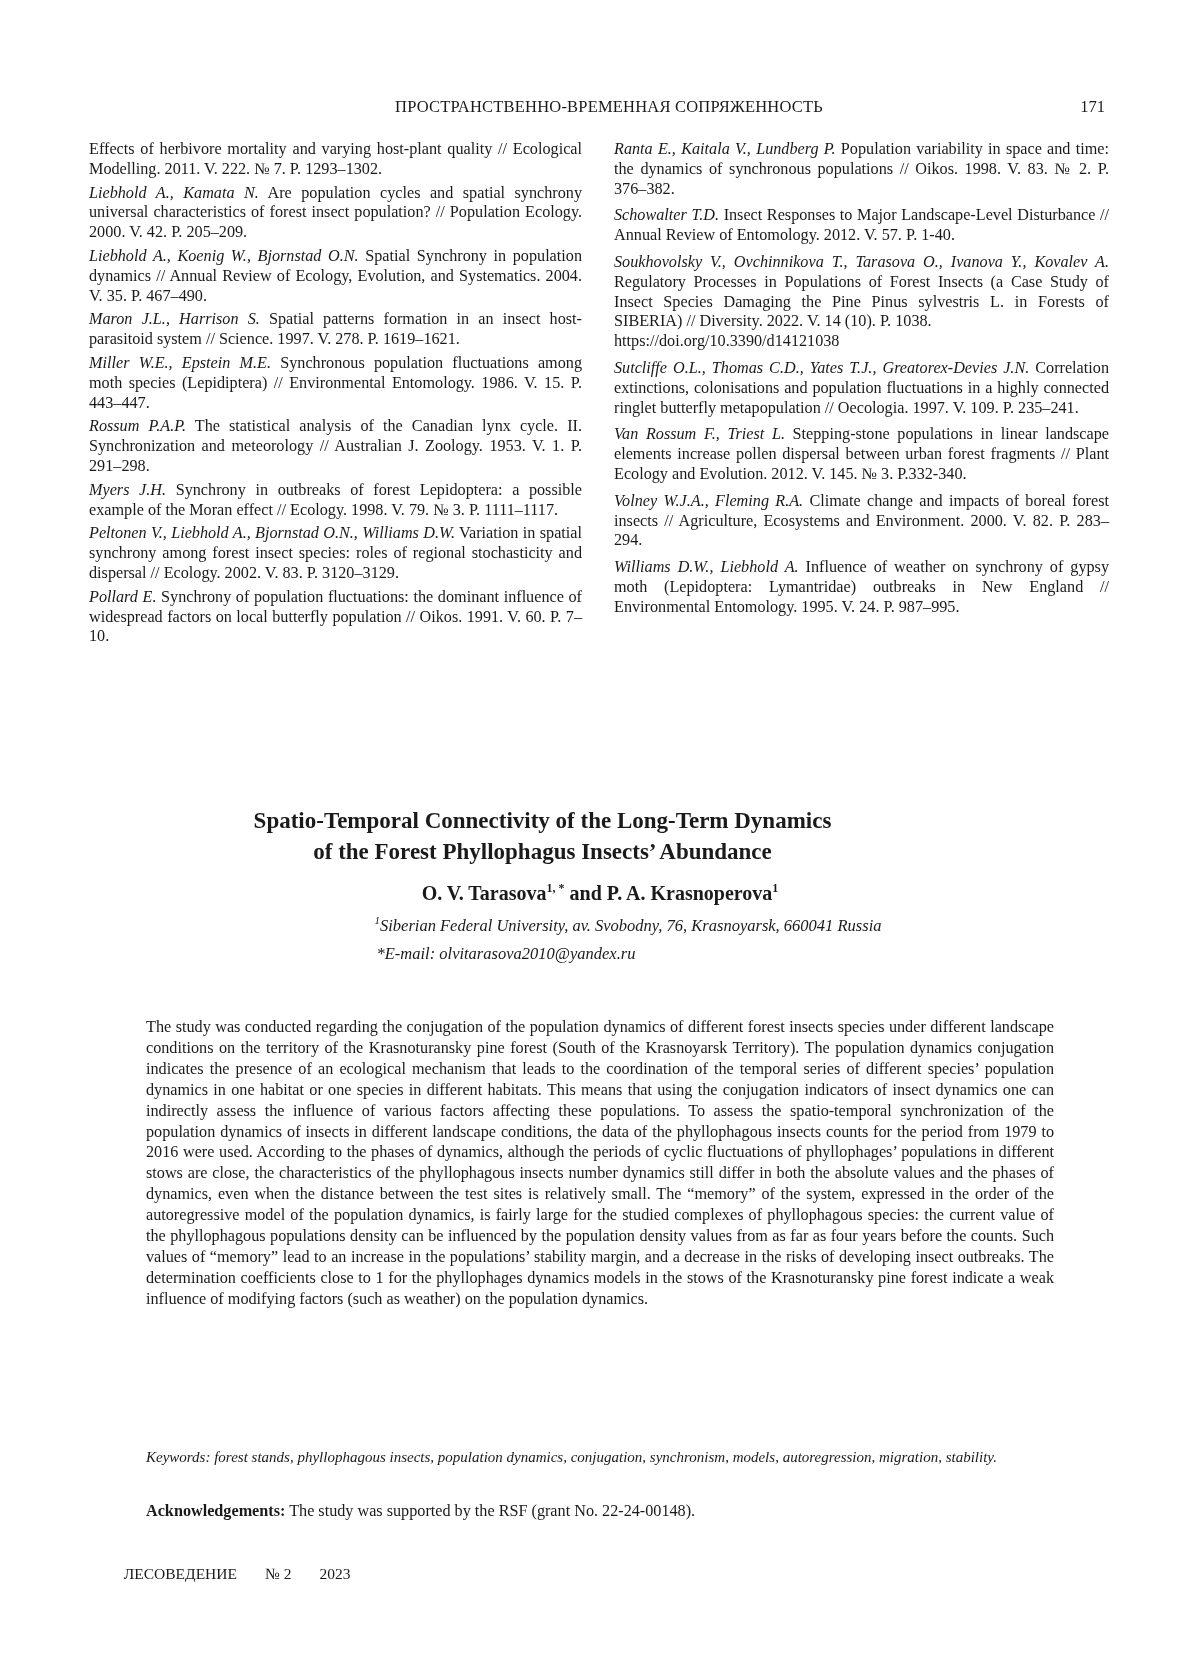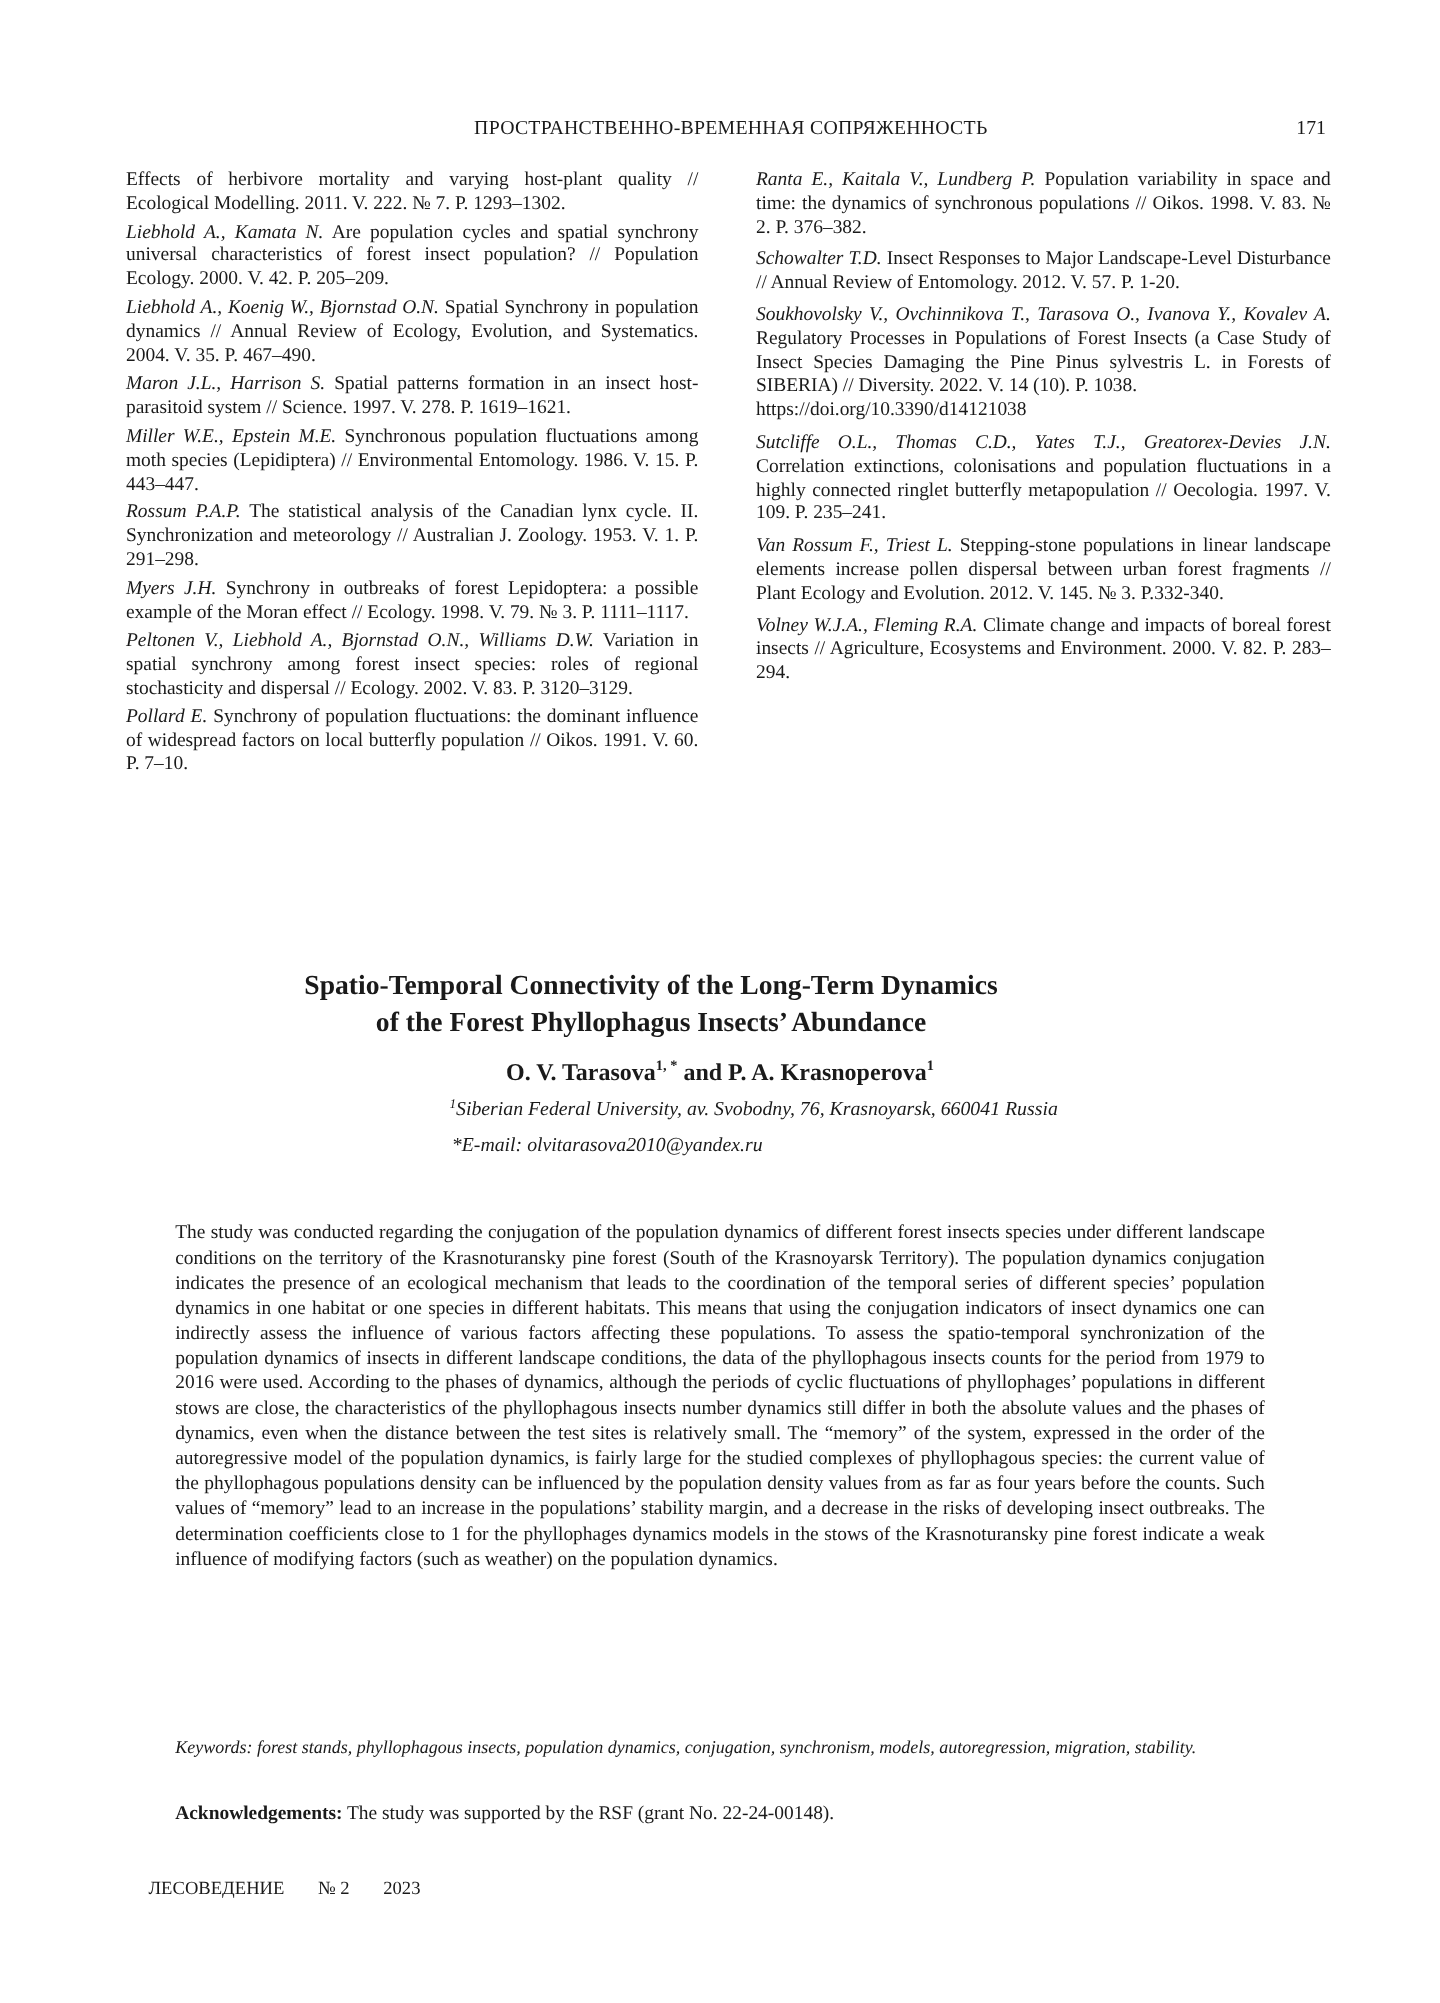--- a/index.html
+++ b/index.html
@@ -35,21 +35,21 @@
     .refs {
       position: absolute;
       top: 140px;
       font-size: 16.2px;
       line-height: 19.8px;
       text-align: justify;
       hyphens: manual;
     }
     .refs.left { left: 89px; width: 493px; }
     .refs.right { left: 614px; width: 495px; }
-    .ref { margin: 0 0 4px 16px; }
+    .ref { margin: 0 0 4px 0; }
     .refs.right .ref { margin-bottom: 7px; }
     .ref .authors { font-style: italic; }
     .article-title {
       position: absolute;
       top: 805px;
       left: 0;
       width: 1085px;
       text-align: center;
       font-weight: bold;
       font-size: 23px;
@@ -138,25 +138,26 @@
   <p class="ref"><span class="authors">Maron J.L., Harrison S.</span><span> Spatial patterns formation in an insect host-parasitoid system // Science. 1997. V. 278. P. 1619–1621.</span></p>
   <p class="ref"><span class="authors">Miller W.E., Epstein M.E.</span><span> Synchronous population fluctuations among moth species (Lepidiptera) // Environmental Entomology. 1986. V. 15. P. 443–447.</span></p>
   <p class="ref"><span class="authors">Rossum P.A.P.</span><span> The statistical analysis of the Canadian lynx cycle. II. Synchronization and meteorology // Australian J. Zoology. 1953. V. 1. P. 291–298.</span></p>
   <p class="ref"><span class="authors">Myers J.H.</span><span> Synchrony in outbreaks of forest Lepidoptera: a possible example of the Moran effect // Ecology. 1998. V. 79. № 3. P. 1111–1117.</span></p>
   <p class="ref"><span class="authors">Peltonen V., Liebhold A., Bjornstad O.N., Williams D.W.</span><span> Variation in spatial synchrony among forest insect species: roles of regional stochasticity and dispersal // Ecology. 2002. V. 83. P. 3120–3129.</span></p>
   <p class="ref"><span class="authors">Pollard E.</span><span> Synchrony of population fluctuations: the dominant influence of widespread factors on local butterfly population // Oikos. 1991. V. 60. P. 7–10.</span></p>
 </div>
 
 <div class="refs right">
   <p class="ref"><span class="authors">Ranta E., Kaitala V., Lundberg P.</span><span> Population variability in space and time: the dynamics of synchronous populations // Oikos. 1998. V. 83. № 2. P. 376–382.</span></p>
-  <p class="ref"><span class="authors">Schowalter T.D.</span><span> Insect Responses to Major Landscape-Level Disturbance // Annual Review of Entomology. 2012. V. 57. P. 1-20.</span></p>
+  <p class="ref"><span class="authors">Schowalter T.D.</span><span> Insect Responses to Major Landscape-Level Disturbance // Annual Review of Entomology. 2012. V. 57. P. 1-40.</span></p>
   <p class="ref"><span class="authors">Soukhovolsky V., Ovchinnikova T., Tarasova O., Ivanova Y., Kovalev A.</span><span> Regulatory Processes in Populations of Forest Insects (a Case Study of Insect Species Damaging the Pine Pinus sylvestris L. in Forests of SIBERIA) // Diversity. 2022. V. 14 (10). P. 1038.</span><br><span>https://doi.org/10.3390/d14121038</span></p>
   <p class="ref"><span class="authors">Sutcliffe O.L., Thomas C.D., Yates T.J., Greatorex-Devies J.N.</span><span> Correlation extinctions, colonisations and population fluctuations in a highly connected ringlet butterfly metapopulation // Oecologia. 1997. V. 109. P. 235–241.</span></p>
   <p class="ref"><span class="authors">Van Rossum F., Triest L.</span><span> Stepping-stone populations in linear landscape elements increase pollen dispersal between urban forest fragments // Plant Ecology and Evolution. 2012. V. 145. № 3. P.332-340.</span></p>
   <p class="ref"><span class="authors">Volney W.J.A., Fleming R.A.</span><span> Climate change and impacts of boreal forest insects // Agriculture, Ecosystems and Environment. 2000. V. 82. P. 283–294.</span></p>
+  <p class="ref"><span class="authors">Williams D.W., Liebhold A.</span><span> Influence of weather on synchrony of gypsy moth (Lepidoptera: Lymantridae) outbreaks in New England // Environmental Entomology. 1995. V. 24. P. 987–995.</span></p>
 </div>
 
 <div class="article-title">
   <div>Spatio-Temporal Connectivity of the Long-Term Dynamics</div>
   <div>of the Forest Phyllophagus Insects’ Abundance</div>
 </div>
 
 <div class="article-authors">
   <span>O. V. Tarasova</span><sup>1, *</sup><span> and </span><span>P. A. Krasnoperova</span><sup>1</sup>
 </div>

